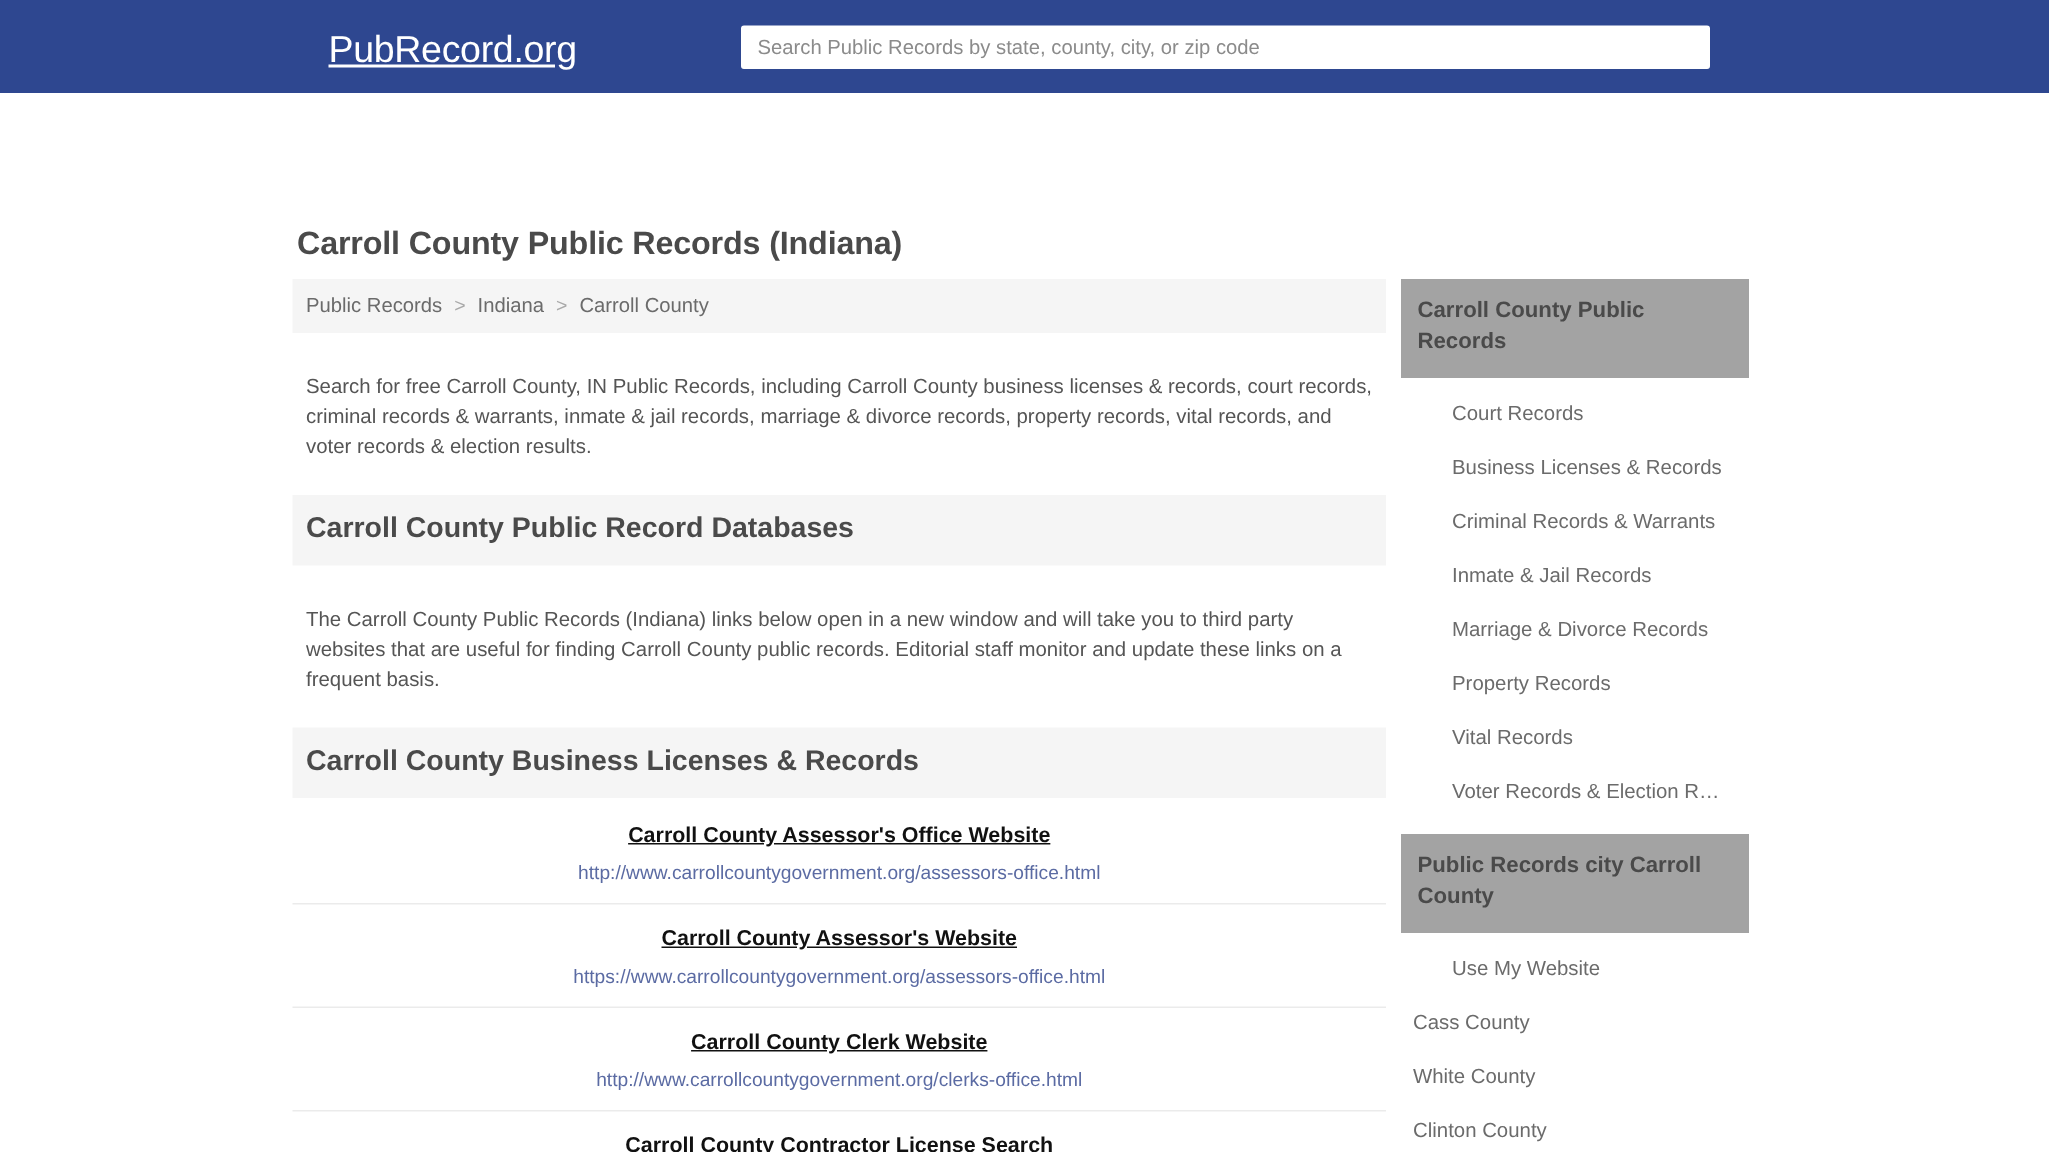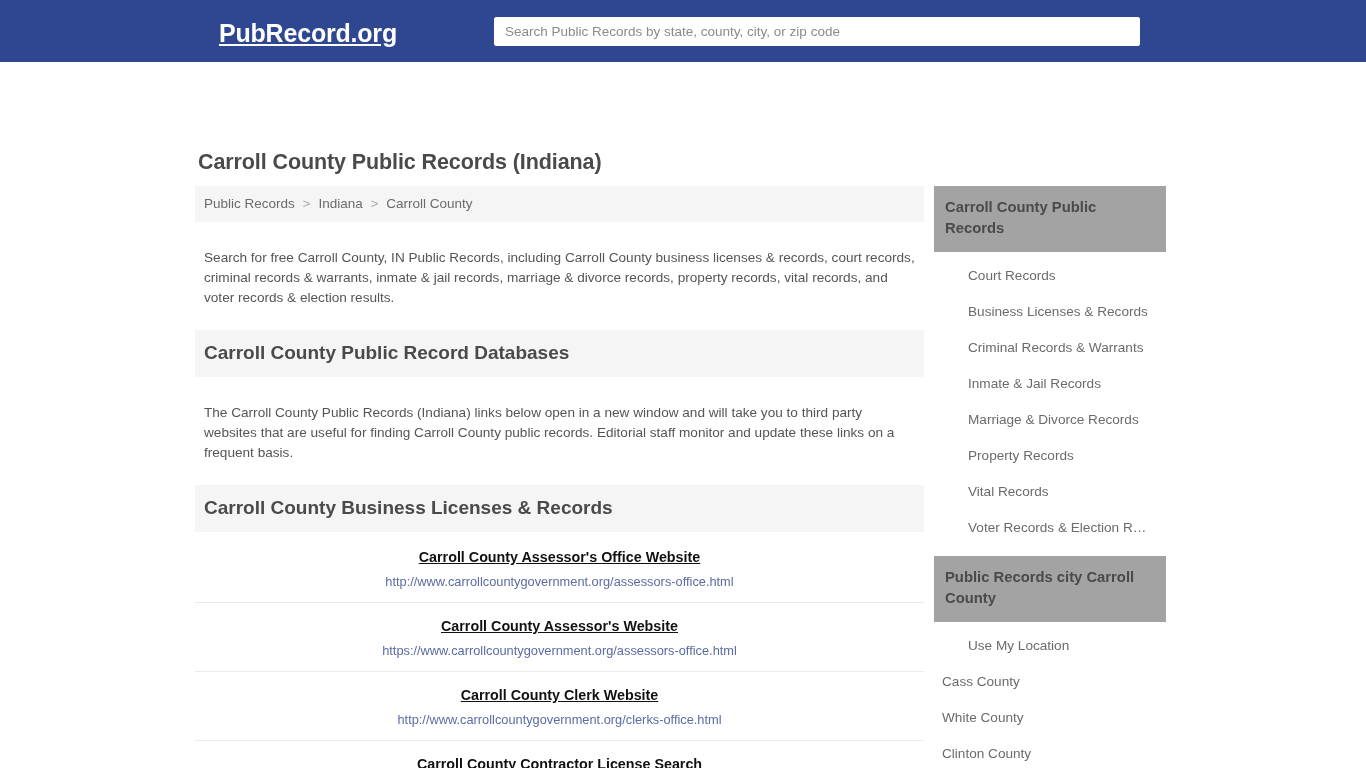--- a/index.html
+++ b/index.html
@@ -18,21 +18,21 @@
     display: flex;
     align-items: center;
     position: relative;
   }
   .brand {
     position: absolute;
     left: 219px;
     top: 19px;
     color: #ffffff;
     font-size: 25px;
-    font-weight: bold;
+    font-weight: normal;
     letter-spacing: -0.2px;
     line-height: 28px;
     white-space: nowrap;
   }
   .search-wrap {
     position: absolute;
     left: 494px;
     top: 17px;
     width: 646px;
     height: 29px;
@@ -244,21 +244,21 @@
         <li>
             <a class="panel-link" href="#">Voter Records &amp; Election R…</a>
           </li>
       </ul>
     </div>
 
     <div class="panel">
       <div class="panel-head">Public Records city Carroll County</div>
       <ul class="panel-list">
         <li>
-            <a class="panel-link" href="#">Use My Location</a>
+            <a class="panel-link" href="#">Use My Website</a>
           </li>
         <li>
             <a class="panel-link flush" href="#">Cass County</a>
           </li>
         <li>
             <a class="panel-link flush" href="#">White County</a>
           </li>
         <li>
             <a class="panel-link flush" href="#">Clinton County</a>
           </li>

